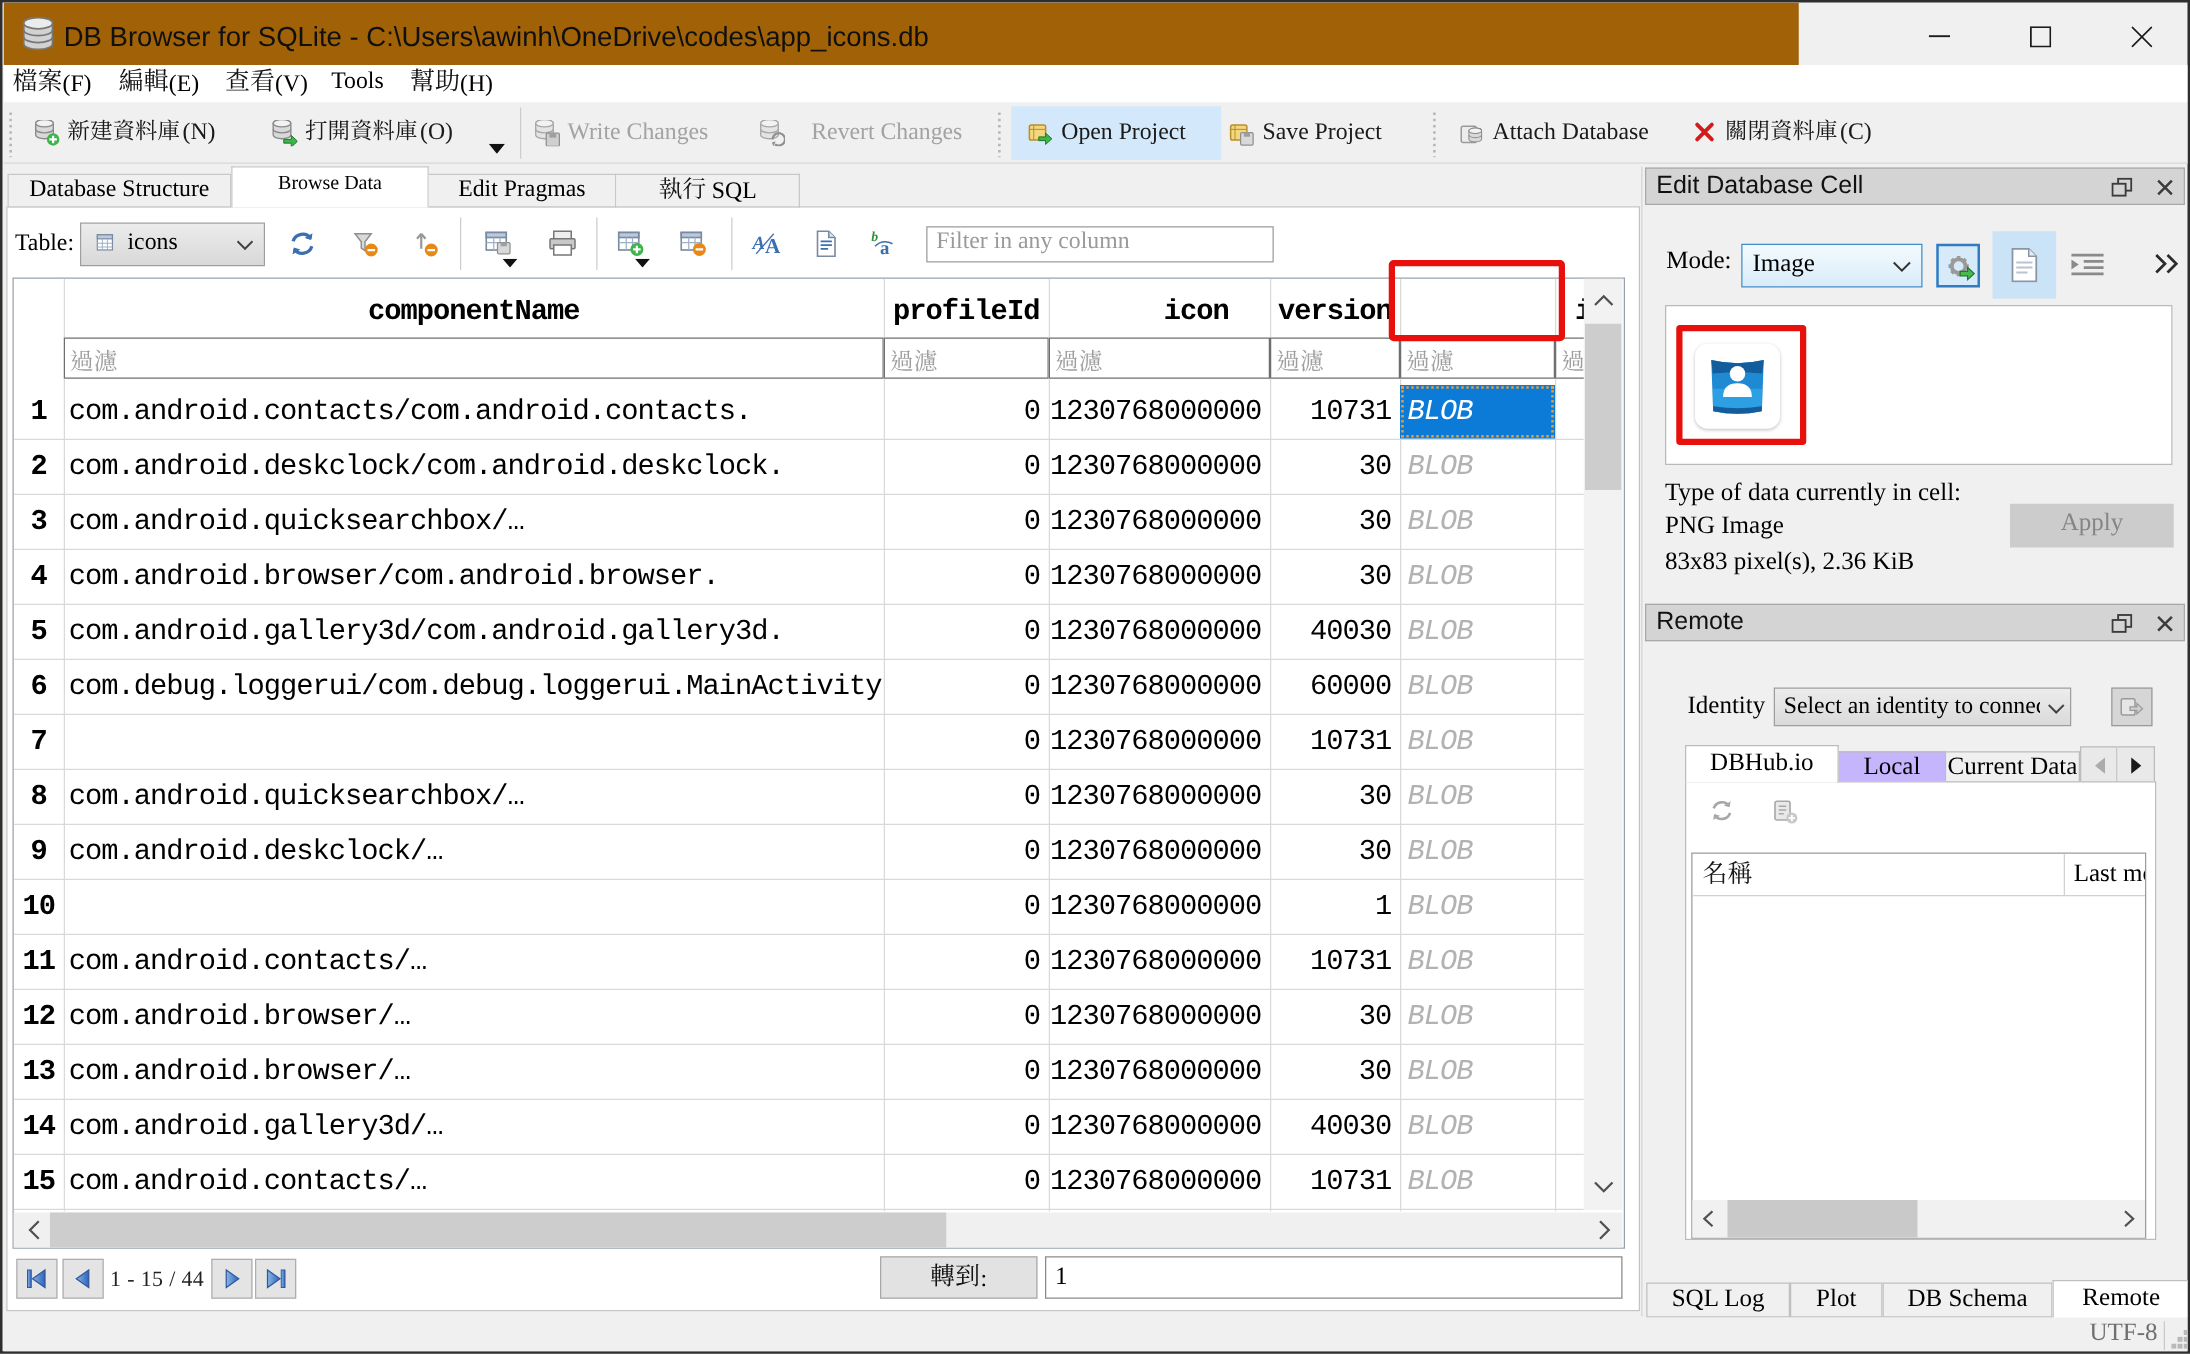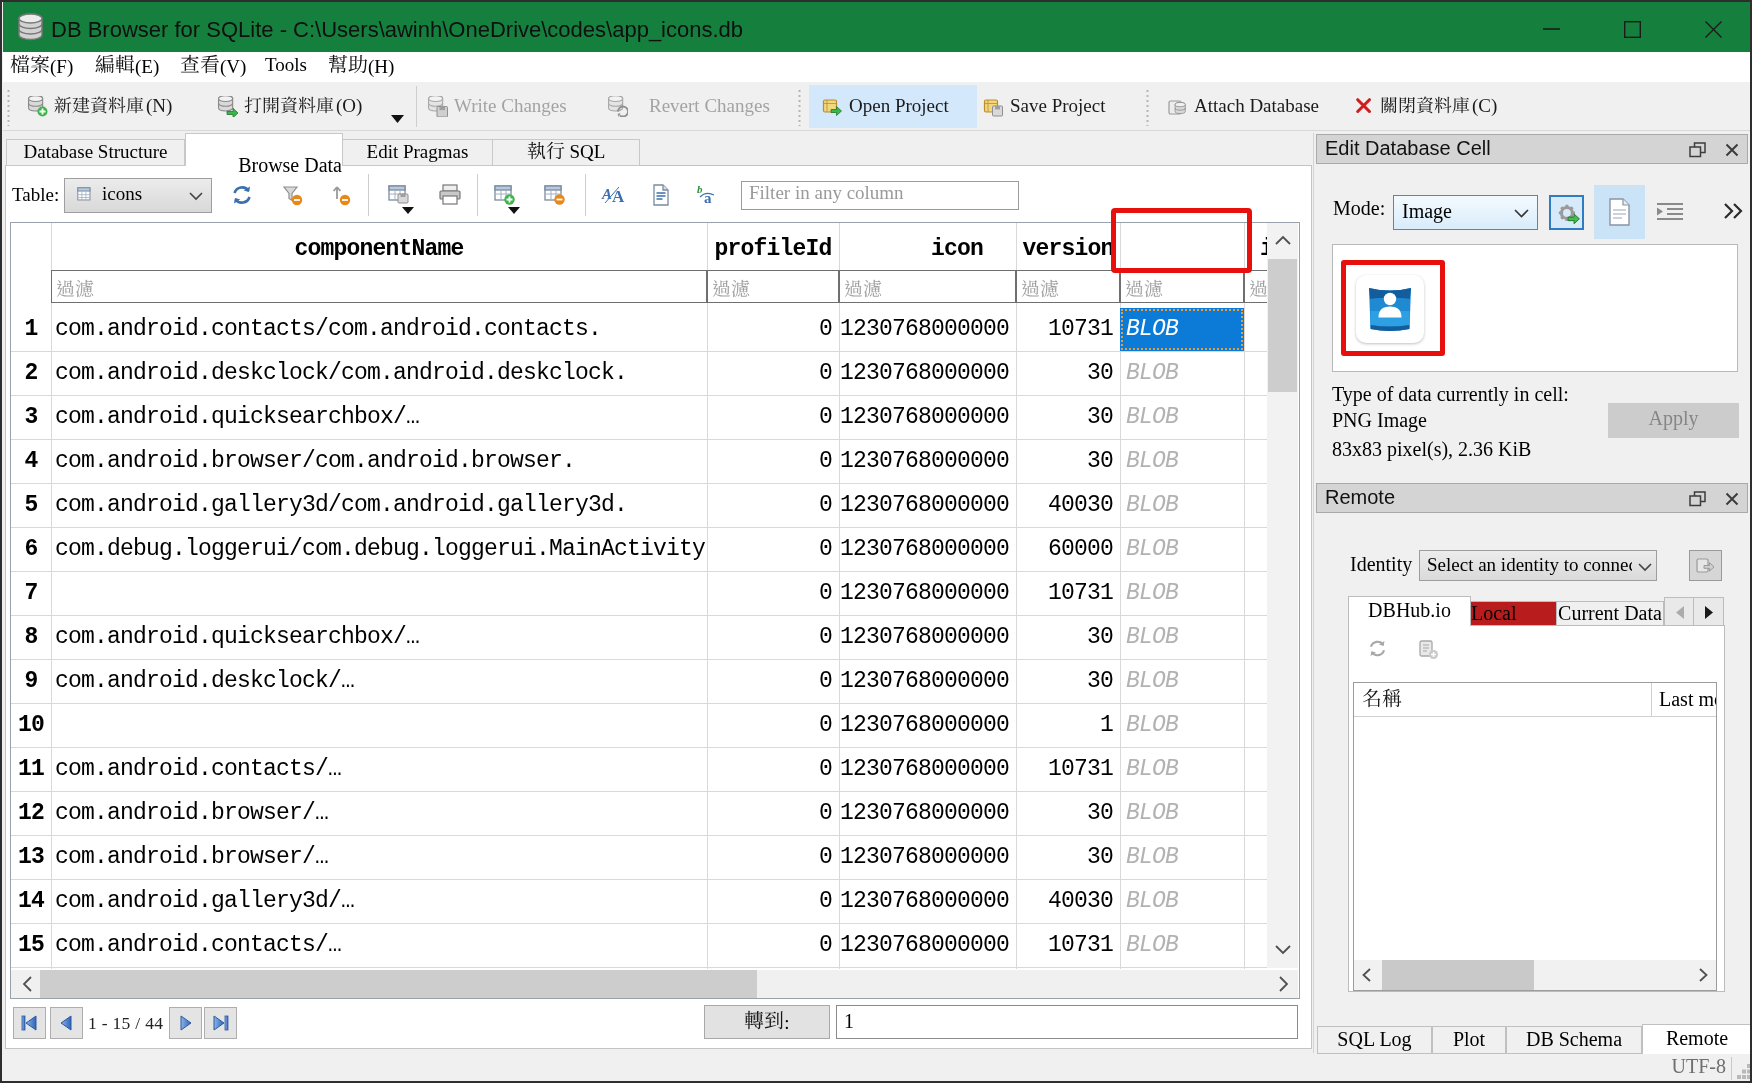--- a/index.html
+++ b/index.html
@@ -43,21 +43,21 @@
       <path id="u8CC7" d="M320.0 -606.0 275.0 -548.0H55.0L63.0 -518.0H377.0C391.0 -518.0 401.0 -523.0 403.0 -534.0C371.0 -565.0 320.0 -606.0 320.0 -606.0ZM289.0 -801.0 244.0 -744.0H82.0L90.0 -714.0H346.0C359.0 -714.0 369.0 -719.0 372.0 -730.0C340.0 -760.0 289.0 -801.0 289.0 -801.0ZM563.0 -64.0 558.0 -46.0C690.0 -15.0 786.0 31.0 843.0 72.0C920.0 124.0 1033.0 -25.0 563.0 -64.0ZM471.0 -22.0 388.0 -83.0C321.0 -32.0 183.0 32.0 62.0 65.0L67.0 82.0C199.0 64.0 339.0 22.0 423.0 -19.0C447.0 -12.0 464.0 -13.0 471.0 -22.0ZM262.0 -124.0V-196.0H740.0V-124.0ZM198.0 -463.0V-36.0H208.0C242.0 -36.0 262.0 -51.0 262.0 -56.0V-94.0H740.0V-56.0H751.0C781.0 -56.0 807.0 -70.0 807.0 -74.0V-397.0C828.0 -400.0 838.0 -405.0 845.0 -413.0L770.0 -471.0L737.0 -431.0H274.0ZM262.0 -226.0V-297.0H740.0V-226.0ZM262.0 -326.0V-401.0H740.0V-326.0ZM691.0 -690.0 593.0 -701.0C584.0 -612.0 549.0 -535.0 325.0 -465.0L335.0 -446.0C541.0 -493.0 612.0 -552.0 641.0 -613.0C674.0 -550.0 743.0 -482.0 898.0 -448.0C902.0 -483.0 922.0 -492.0 954.0 -497.0V-509.0C772.0 -538.0 687.0 -587.0 651.0 -640.0L657.0 -665.0C679.0 -667.0 689.0 -678.0 691.0 -690.0ZM590.0 -824.0 483.0 -844.0C461.0 -760.0 413.0 -663.0 355.0 -607.0L367.0 -597.0C419.0 -628.0 465.0 -674.0 501.0 -723.0H800.0C787.0 -689.0 769.0 -646.0 755.0 -620.0L769.0 -612.0C802.0 -638.0 849.0 -682.0 873.0 -713.0C892.0 -714.0 904.0 -716.0 912.0 -722.0L839.0 -792.0L799.0 -752.0H521.0C534.0 -771.0 545.0 -790.0 554.0 -808.0C579.0 -809.0 587.0 -813.0 590.0 -824.0Z"></path>
       <path id="u8F2F" d="M383.0 -750.0 341.0 -698.0H271.0V-803.0C293.0 -805.0 302.0 -814.0 304.0 -828.0L208.0 -838.0V-698.0H41.0L49.0 -668.0H208.0V-579.0H136.0L74.0 -608.0V-221.0H83.0C107.0 -221.0 131.0 -235.0 131.0 -241.0V-270.0H207.0V-158.0H30.0L38.0 -128.0H207.0V76.0H217.0C250.0 76.0 270.0 61.0 270.0 56.0V-128.0H433.0C447.0 -128.0 456.0 -133.0 459.0 -144.0C430.0 -173.0 382.0 -211.0 382.0 -211.0L341.0 -158.0H270.0V-270.0H349.0V-228.0H357.0C378.0 -228.0 405.0 -245.0 406.0 -253.0V-545.0C419.0 -547.0 432.0 -554.0 437.0 -559.0L372.0 -610.0L342.0 -579.0H271.0V-668.0H434.0C448.0 -668.0 457.0 -673.0 459.0 -684.0C430.0 -713.0 383.0 -750.0 383.0 -750.0ZM349.0 -549.0V-439.0H266.0V-549.0ZM349.0 -299.0H266.0V-409.0H349.0ZM211.0 -549.0V-439.0H131.0V-549.0ZM131.0 -299.0V-409.0H211.0V-299.0ZM882.0 -573.0 841.0 -520.0H433.0L441.0 -490.0H501.0V-101.0H395.0L403.0 -72.0H788.0V77.0H798.0C831.0 77.0 851.0 62.0 851.0 57.0V-72.0H949.0C963.0 -72.0 971.0 -77.0 974.0 -88.0C947.0 -117.0 902.0 -156.0 902.0 -156.0L863.0 -101.0H851.0V-490.0H933.0C946.0 -490.0 956.0 -495.0 958.0 -506.0C930.0 -535.0 882.0 -573.0 882.0 -573.0ZM788.0 -101.0H563.0V-212.0H788.0ZM788.0 -490.0V-384.0H563.0V-490.0ZM788.0 -242.0H563.0V-355.0H788.0ZM555.0 -633.0V-760.0H799.0V-633.0ZM493.0 -822.0V-555.0H503.0C536.0 -555.0 555.0 -568.0 555.0 -574.0V-604.0H799.0V-564.0H810.0C840.0 -564.0 865.0 -578.0 865.0 -582.0V-757.0C883.0 -760.0 893.0 -765.0 899.0 -773.0L829.0 -827.0L796.0 -790.0H567.0Z"></path>
       <path id="u8F49" d="M530.0 -153.0 519.0 -147.0C546.0 -117.0 572.0 -68.0 575.0 -29.0C634.0 21.0 699.0 -100.0 530.0 -153.0ZM480.0 -641.0V-364.0H489.0C514.0 -364.0 540.0 -377.0 540.0 -383.0V-412.0H652.0V-315.0C565.0 -307.0 492.0 -302.0 449.0 -300.0L484.0 -226.0C494.0 -228.0 503.0 -234.0 508.0 -246.0C652.0 -273.0 761.0 -295.0 841.0 -313.0C860.0 -293.0 875.0 -273.0 883.0 -255.0C943.0 -223.0 973.0 -342.0 772.0 -388.0L763.0 -379.0C782.0 -367.0 803.0 -350.0 823.0 -331.0L713.0 -321.0V-412.0H832.0V-376.0H841.0C863.0 -376.0 893.0 -393.0 894.0 -401.0V-605.0C908.0 -608.0 923.0 -615.0 928.0 -622.0L856.0 -676.0L823.0 -641.0H713.0V-710.0H928.0C942.0 -710.0 952.0 -715.0 955.0 -726.0C923.0 -757.0 872.0 -796.0 872.0 -796.0L827.0 -740.0H713.0V-798.0C738.0 -801.0 747.0 -811.0 750.0 -825.0L652.0 -835.0V-740.0H451.0L459.0 -710.0H652.0V-641.0H545.0L480.0 -671.0ZM652.0 -512.0V-441.0H540.0V-512.0ZM713.0 -512.0H832.0V-441.0H713.0ZM652.0 -541.0H540.0V-612.0H652.0ZM713.0 -541.0V-612.0H832.0V-541.0ZM746.0 -278.0V-189.0H444.0L452.0 -160.0H746.0V-17.0C746.0 -3.0 741.0 2.0 725.0 2.0C705.0 2.0 613.0 -5.0 613.0 -5.0V11.0C653.0 16.0 677.0 24.0 690.0 34.0C702.0 44.0 707.0 61.0 710.0 80.0C799.0 71.0 809.0 40.0 809.0 -13.0V-160.0H939.0C952.0 -160.0 962.0 -165.0 965.0 -175.0C937.0 -204.0 893.0 -242.0 893.0 -242.0L854.0 -189.0H809.0V-242.0C832.0 -246.0 840.0 -253.0 843.0 -267.0ZM85.0 -584.0V-220.0H95.0C118.0 -220.0 143.0 -233.0 143.0 -239.0V-278.0H217.0V-160.0H40.0L48.0 -131.0H217.0V77.0H227.0C258.0 77.0 279.0 61.0 279.0 56.0V-131.0H440.0C453.0 -131.0 463.0 -136.0 465.0 -147.0C434.0 -176.0 383.0 -216.0 383.0 -216.0L338.0 -160.0H279.0V-278.0H352.0V-228.0H360.0C380.0 -228.0 409.0 -245.0 410.0 -253.0V-546.0C427.0 -549.0 441.0 -557.0 447.0 -564.0L376.0 -620.0L343.0 -584.0H279.0V-671.0H442.0C456.0 -671.0 466.0 -676.0 468.0 -687.0C437.0 -716.0 387.0 -756.0 387.0 -756.0L343.0 -700.0H279.0V-803.0C302.0 -806.0 311.0 -815.0 312.0 -829.0L217.0 -838.0V-700.0H49.0L57.0 -671.0H217.0V-584.0H147.0L85.0 -614.0ZM220.0 -417.0V-306.0H143.0V-417.0ZM277.0 -417.0H352.0V-306.0H277.0ZM220.0 -446.0H143.0V-556.0H220.0ZM277.0 -446.0V-556.0H352.0V-446.0Z"></path>
       <path id="u904E" d="M109.0 -826.0 98.0 -818.0C135.0 -782.0 178.0 -719.0 187.0 -668.0C252.0 -622.0 304.0 -761.0 109.0 -826.0ZM105.0 -394.0C92.0 -390.0 77.0 -384.0 68.0 -378.0L125.0 -330.0L151.0 -353.0H235.0C209.0 -210.0 145.0 -54.0 42.0 50.0L55.0 63.0C118.0 16.0 167.0 -43.0 205.0 -107.0C285.0 18.0 395.0 45.0 592.0 45.0C670.0 45.0 847.0 45.0 918.0 45.0C919.0 21.0 933.0 2.0 958.0 -1.0V-16.0C872.0 -14.0 677.0 -14.0 595.0 -14.0C404.0 -14.0 291.0 -27.0 216.0 -126.0C256.0 -197.0 282.0 -274.0 299.0 -347.0C321.0 -348.0 331.0 -350.0 338.0 -359.0L270.0 -421.0L230.0 -382.0H161.0C193.0 -439.0 237.0 -520.0 260.0 -569.0C279.0 -571.0 295.0 -576.0 304.0 -583.0L235.0 -645.0L203.0 -610.0H47.0L56.0 -581.0H202.0C176.0 -525.0 135.0 -446.0 105.0 -394.0ZM641.0 -633.0H739.0V-490.0H641.0ZM587.0 -692.0V-490.0H502.0V-745.0H739.0V-662.0H654.0ZM412.0 -85.0V-461.0H825.0V-133.0C825.0 -124.0 820.0 -121.0 809.0 -121.0C780.0 -121.0 730.0 -124.0 730.0 -124.0V-110.0C761.0 -105.0 780.0 -99.0 789.0 -88.0C798.0 -78.0 802.0 -67.0 802.0 -49.0C875.0 -54.0 886.0 -82.0 886.0 -128.0V-446.0C902.0 -449.0 917.0 -456.0 924.0 -463.0L861.0 -525.0L837.0 -490.0H800.0V-738.0C826.0 -741.0 838.0 -746.0 845.0 -757.0L761.0 -818.0L728.0 -775.0H513.0L442.0 -807.0V-490.0H418.0L352.0 -521.0V-63.0H362.0C388.0 -63.0 412.0 -78.0 412.0 -85.0ZM690.0 -214.0H547.0V-348.0H690.0ZM547.0 -147.0V-184.0H690.0V-148.0H699.0C718.0 -148.0 746.0 -162.0 747.0 -169.0V-343.0C761.0 -345.0 775.0 -352.0 779.0 -358.0L713.0 -409.0L682.0 -377.0H552.0L491.0 -405.0V-129.0H500.0C524.0 -129.0 547.0 -142.0 547.0 -147.0Z"></path>
       <path id="u9589" d="M517.0 -440.0 519.0 -328.0H238.0L245.0 -300.0H475.0C420.0 -202.0 333.0 -112.0 224.0 -48.0L234.0 -33.0C353.0 -86.0 452.0 -161.0 520.0 -254.0L523.0 -55.0C523.0 -43.0 520.0 -39.0 504.0 -39.0C486.0 -39.0 400.0 -45.0 400.0 -45.0V-31.0C442.0 -26.0 465.0 -16.0 476.0 -3.0C487.0 9.0 492.0 29.0 492.0 48.0C573.0 39.0 585.0 -2.0 584.0 -54.0L580.0 -300.0H745.0C759.0 -300.0 767.0 -304.0 770.0 -315.0C742.0 -344.0 694.0 -382.0 694.0 -382.0L654.0 -328.0H579.0L578.0 -403.0C603.0 -407.0 611.0 -417.0 614.0 -431.0ZM372.0 -744.0V-648.0H163.0V-744.0ZM99.0 -773.0V78.0H110.0C141.0 78.0 163.0 61.0 163.0 51.0V-490.0H372.0V-444.0H381.0C402.0 -444.0 434.0 -459.0 435.0 -465.0V-735.0C451.0 -738.0 466.0 -746.0 472.0 -753.0L397.0 -810.0L362.0 -773.0H168.0L99.0 -807.0ZM163.0 -619.0H372.0V-519.0H163.0ZM835.0 -744.0V-648.0H617.0V-744.0ZM554.0 -773.0V-455.0H563.0C590.0 -455.0 617.0 -470.0 617.0 -476.0V-490.0H835.0V-27.0C835.0 -11.0 830.0 -5.0 811.0 -5.0C790.0 -5.0 689.0 -13.0 689.0 -13.0V3.0C734.0 10.0 758.0 18.0 774.0 29.0C787.0 39.0 793.0 57.0 796.0 78.0C890.0 68.0 899.0 34.0 899.0 -19.0V-731.0C920.0 -735.0 936.0 -744.0 943.0 -752.0L859.0 -816.0L825.0 -773.0H622.0L554.0 -804.0ZM617.0 -619.0H835.0V-519.0H617.0Z"></path>
       <path id="u958B" d="M565.0 -370.0V-229.0H433.0L434.0 -267.0V-370.0ZM231.0 -229.0 238.0 -199.0H370.0C361.0 -119.0 330.0 -38.0 235.0 30.0L245.0 43.0C379.0 -20.0 418.0 -113.0 430.0 -199.0H565.0V37.0H574.0C605.0 37.0 625.0 23.0 625.0 19.0V-199.0H751.0C765.0 -199.0 775.0 -204.0 777.0 -215.0C748.0 -243.0 701.0 -282.0 701.0 -282.0L659.0 -229.0H625.0V-370.0H733.0C747.0 -370.0 757.0 -375.0 759.0 -386.0C729.0 -415.0 682.0 -452.0 682.0 -452.0L639.0 -400.0H252.0L260.0 -370.0H373.0V-267.0L372.0 -229.0ZM369.0 -744.0V-653.0H162.0V-744.0ZM98.0 -773.0V78.0H110.0C140.0 78.0 162.0 61.0 162.0 52.0V-500.0H369.0V-457.0H379.0C400.0 -457.0 431.0 -472.0 432.0 -479.0V-735.0C449.0 -738.0 463.0 -746.0 469.0 -753.0L394.0 -810.0L360.0 -773.0H167.0L98.0 -807.0ZM162.0 -625.0H369.0V-530.0H162.0ZM836.0 -744.0V-653.0H619.0V-744.0ZM557.0 -773.0V-461.0H566.0C592.0 -461.0 619.0 -475.0 619.0 -482.0V-500.0H836.0V-24.0C836.0 -9.0 831.0 -4.0 816.0 -4.0C799.0 -4.0 720.0 -10.0 720.0 -10.0V6.0C756.0 12.0 776.0 19.0 789.0 29.0C800.0 39.0 804.0 57.0 807.0 77.0C891.0 68.0 900.0 36.0 900.0 -16.0V-731.0C920.0 -735.0 937.0 -744.0 944.0 -752.0L859.0 -815.0L826.0 -773.0H624.0L557.0 -804.0ZM619.0 -625.0H836.0V-530.0H619.0Z"></path>
       <path id="u95DC" d="M616.0 -526.0 617.0 -539.0H827.0V-34.0C827.0 -18.0 821.0 -11.0 800.0 -11.0C778.0 -11.0 662.0 -19.0 662.0 -19.0V-4.0C712.0 2.0 740.0 12.0 757.0 22.0C771.0 32.0 778.0 50.0 781.0 69.0C878.0 60.0 889.0 25.0 889.0 -26.0V-735.0C909.0 -738.0 926.0 -746.0 933.0 -754.0L850.0 -817.0L817.0 -776.0H622.0L556.0 -806.0V-507.0H565.0C576.0 -507.0 586.0 -509.0 595.0 -513.0C572.0 -477.0 534.0 -427.0 501.0 -408.0C496.0 -407.0 485.0 -404.0 485.0 -404.0L509.0 -346.0C515.0 -348.0 521.0 -353.0 527.0 -362.0L614.0 -378.0C581.0 -346.0 546.0 -315.0 513.0 -297.0C507.0 -294.0 494.0 -292.0 494.0 -292.0L519.0 -236.0C525.0 -238.0 531.0 -242.0 536.0 -251.0C605.0 -262.0 677.0 -278.0 724.0 -288.0C731.0 -273.0 736.0 -257.0 738.0 -243.0C780.0 -207.0 824.0 -293.0 698.0 -361.0L685.0 -354.0C695.0 -342.0 706.0 -326.0 715.0 -309.0L564.0 -293.0C626.0 -333.0 691.0 -386.0 730.0 -426.0C751.0 -419.0 764.0 -426.0 770.0 -433.0L705.0 -482.0C690.0 -462.0 667.0 -433.0 640.0 -404.0L545.0 -400.0C579.0 -424.0 614.0 -454.0 638.0 -478.0C659.0 -473.0 672.0 -481.0 677.0 -489.0ZM337.0 -224.0 250.0 -235.0V-131.0C236.0 -125.0 221.0 -117.0 213.0 -110.0L285.0 -62.0L311.0 -95.0H404.0C388.0 -42.0 339.0 8.0 219.0 42.0L229.0 57.0C425.0 13.0 463.0 -67.0 465.0 -144.0V-207.0C488.0 -210.0 495.0 -219.0 497.0 -231.0L411.0 -240.0V-145.0L410.0 -124.0H303.0V-199.0C325.0 -203.0 335.0 -211.0 337.0 -224.0ZM160.0 53.0V-539.0H345.0C326.0 -506.0 279.0 -435.0 238.0 -409.0C232.0 -407.0 221.0 -404.0 221.0 -404.0L246.0 -347.0C251.0 -349.0 258.0 -354.0 263.0 -363.0L342.0 -377.0C309.0 -344.0 272.0 -314.0 239.0 -295.0C233.0 -293.0 220.0 -290.0 220.0 -290.0L243.0 -234.0C247.0 -236.0 252.0 -239.0 257.0 -244.0C324.0 -257.0 395.0 -274.0 440.0 -284.0C445.0 -272.0 448.0 -260.0 450.0 -250.0C492.0 -214.0 535.0 -299.0 411.0 -363.0L398.0 -356.0C410.0 -342.0 422.0 -323.0 432.0 -303.0L286.0 -289.0C354.0 -332.0 425.0 -391.0 468.0 -434.0C488.0 -427.0 501.0 -434.0 507.0 -442.0L442.0 -490.0C426.0 -468.0 400.0 -437.0 371.0 -406.0L279.0 -401.0C316.0 -427.0 353.0 -460.0 378.0 -486.0C398.0 -481.0 411.0 -489.0 416.0 -497.0L401.0 -506.0C419.0 -510.0 439.0 -520.0 440.0 -526.0V-738.0C457.0 -741.0 473.0 -748.0 479.0 -755.0L404.0 -813.0L371.0 -776.0H165.0L99.0 -809.0V77.0H110.0C140.0 77.0 160.0 61.0 160.0 53.0ZM619.0 -229.0 527.0 -239.0V49.0H537.0C558.0 49.0 581.0 37.0 581.0 30.0V-99.0H696.0V-47.0H706.0C726.0 -47.0 748.0 -59.0 748.0 -65.0V-192.0C773.0 -196.0 782.0 -204.0 784.0 -219.0L696.0 -228.0V-129.0H581.0V-202.0C607.0 -205.0 617.0 -215.0 619.0 -229.0ZM348.0 -539.0H380.0V-519.0ZM827.0 -569.0H617.0V-645.0H827.0ZM827.0 -674.0H617.0V-746.0H827.0ZM380.0 -568.0H160.0V-645.0H380.0ZM380.0 -674.0H160.0V-746.0H380.0Z"></path>
     </defs>
   </svg>
 
-<div class="abs" style="left:1px;top:0;width:1749px;height:50px;background:#15803d">
+<div class="abs" style="left:1px;top:0;width:1436px;height:50px;background:#a16207">
   <svg class="abs" style="left:14px;top:11px" width="27" height="28" viewBox="0 0 27 28">
     <ellipse cx="13.5" cy="5.5" rx="11.5" ry="4.5" fill="#e8e8e8" stroke="#777" stroke-width="1.4"></ellipse>
     <path d="M2 5.5 v16.5 a11.5 4.5 0 0 0 23 0 V5.5" fill="#d2d2d2" stroke="#777" stroke-width="1.4"></path>
     <path d="M2 11 a11.5 4.5 0 0 0 23 0 M2 16.5 a11.5 4.5 0 0 0 23 0" fill="none" stroke="#777" stroke-width="1.4"></path>
     <ellipse cx="13.5" cy="5.5" rx="11.5" ry="4.5" fill="#ececec" stroke="#777" stroke-width="1.4"></ellipse>
   </svg>
   <div class="abs sans" style="left:48px;top:15px;font-size:22px;color:#101010">DB Browser for SQLite - C:\Users\awinh\OneDrive\codes\app_icons.db</div>
   <svg class="abs" style="left:1540px;top:26px" width="17" height="2" viewBox="0 0 17 2">
       <path d="M0 1 H17" stroke="#1b1b1b" stroke-width="1.6"></path>
     </svg>
@@ -206,21 +206,21 @@
           <use href="#u8CC7" transform="translate(36.0 15.8) scale(0.0180)"></use>
           <use href="#u6599" transform="translate(54.0 15.8) scale(0.0180)"></use>
           <use href="#u5EAB" transform="translate(72.0 15.8) scale(0.0180)"></use>
         </svg><span style="margin-left:-2px">(C)</span></span>
     </div>
 </div>
 
 <div class="abs" style="left:3px;top:163px;width:1307px;height:884px;background:#fff;border:1px solid #c4c4c4"></div>
 
 <div class="abs" style="left:4px;top:137px;width:179px;height:27px;background:#f0f0f0;border:1px solid #c8c8c8;text-align:center;font-size:19px;padding-top:1px">Database Structure</div>
-<div class="abs" style="left:183px;top:131px;width:158px;height:33px;background:#fff;border:1px solid #c8c8c8;border-bottom:none;text-align:right;font-size:20px;padding-top:20px">Browse Data</div>
+<div class="abs" style="left:183px;top:131px;width:158px;height:33px;background:#fff;border:1px solid #c8c8c8;border-bottom:none;text-align:center;font-size:16px;padding-top:4px">Browse Data</div>
 <div class="abs" style="left:341px;top:137px;width:150px;height:27px;background:#f0f0f0;border:1px solid #c8c8c8;border-left:none;text-align:center;font-size:19px;padding-top:1px">Edit Pragmas</div>
 <div class="abs" style="left:491px;top:137px;width:147px;height:27px;background:#f0f0f0;border:1px solid #c8c8c8;border-left:none;text-align:center;font-size:19px;padding-top:1px"><svg class="cj" style="width:38px;height:22px;vertical-align:-4.9px" viewBox="0 0 38 22" fill="#151515">
       <use href="#u57F7" transform="translate(0.0 16.7) scale(0.0190)"></use>
       <use href="#u884C" transform="translate(19.0 16.7) scale(0.0190)"></use>
     </svg> SQL</div>
 
 <div class="abs" style="left:10px;top:182px;font-size:19px">Table:</div>
 <div class="abs" style="left:62px;top:176px;width:148px;height:35px;background:linear-gradient(#ececec,#d8d8d8);border:1px solid #9e9e9e">
   <span class="abs" style="left:12px;top:8px">
       <svg width="17" height="17" viewBox="0 0 21 21">
@@ -615,21 +615,21 @@
       <path d="M1 1 l6 6 l6 -6" fill="none" stroke="#444" stroke-width="1.6"></path>
     </svg>
   </div>
 <div class="abs" style="left:1687px;top:548px;width:33px;height:31px;background:#d6d6d6;border:1px solid #9a9a9a">
     <svg class="abs" style="left:5px;top:4px" width="21" height="21" viewBox="0 0 21 21">
       <rect x="2" y="4" width="11" height="13" rx="1.5" fill="#e6e6e6" stroke="#9a9a9a" stroke-width="1.2"></rect>
       <path d="M9 10.5 h5.5 v-2.8 l4.5 4.2 l-4.5 4.2 v-2.8 H9z" fill="#cfcfcf" stroke="#9a9a9a" stroke-width="1"></path>
     </svg>
   </div>
 <div class="abs" style="left:1346px;top:594px;width:123px;height:30px;background:#fff;border:1px solid #bcbcbc;border-bottom:none;text-align:center;font-size:20px;padding-top:2px;z-index:2">DBHub.io</div>
-<div class="abs" style="left:1469px;top:599px;width:86px;height:25px;background:#b91c1c;border:1px solid #bcbcbc;border-left:none;text-align:left;font-size:20px">Local</div>
+<div class="abs" style="left:1469px;top:599px;width:86px;height:25px;background:#c4b5fd;border:1px solid #bcbcbc;border-left:none;text-align:center;font-size:20px">Local</div>
 <div class="abs" style="left:1555px;top:599px;width:107px;height:25px;background:#f0f0f0;border:1px solid #bcbcbc;border-left:none;text-align:center;font-size:20px;overflow:hidden;white-space:nowrap">Current Data</div>
 <div class="abs" style="left:1662px;top:595px;width:30px;height:29px;background:#e9e9e9;border:1px solid #bcbcbc">
     <svg class="abs" style="left:9px;top:7px" width="11" height="15">
       <path d="M10 1 l-8 6.5 l8 6.5z" fill="#ababab"></path>
     </svg>
   </div>
 <div class="abs" style="left:1692px;top:595px;width:30px;height:29px;background:#e9e9e9;border:1px solid #bcbcbc;border-left:none">
     <svg class="abs" style="left:10px;top:7px" width="11" height="15">
       <path d="M1 1 l8 6.5 l-8 6.5z" fill="#1a1a1a"></path>
     </svg>

